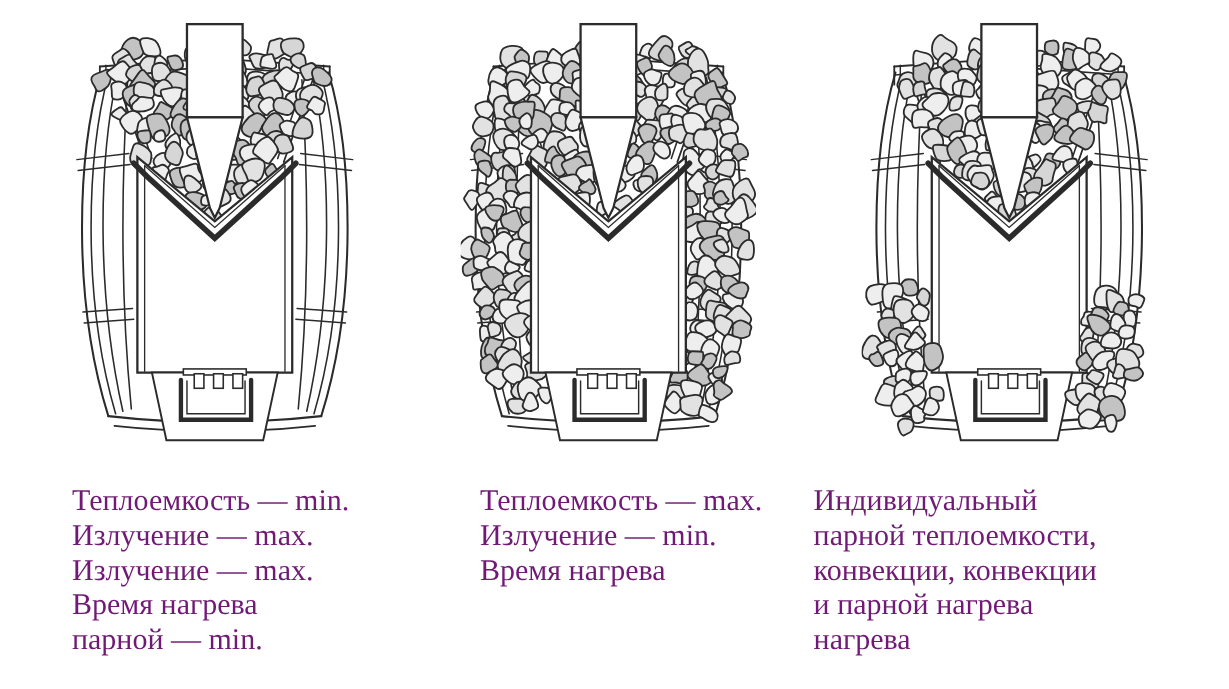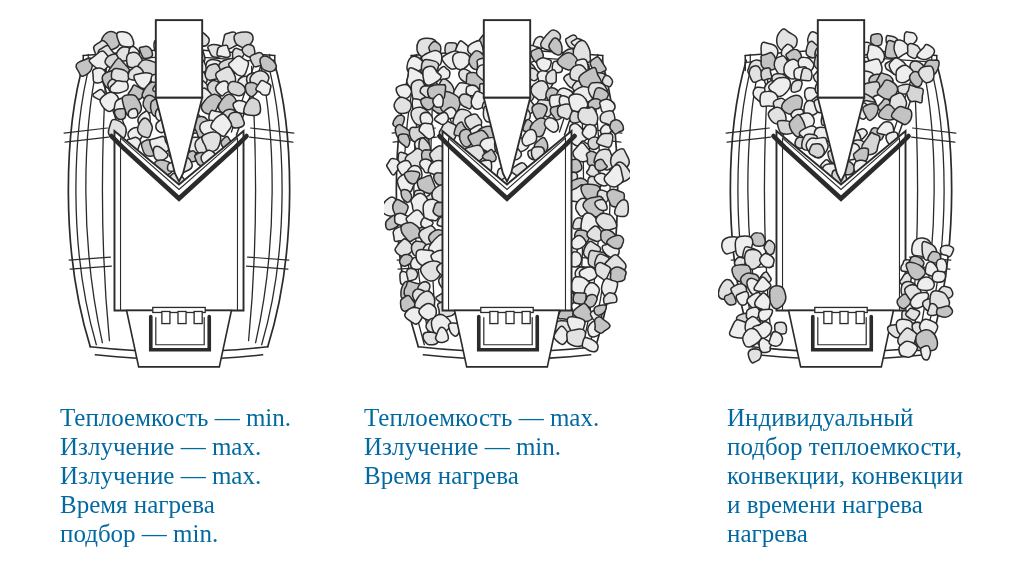--- a/index.html
+++ b/index.html
@@ -1,19 +1,19 @@
 <!DOCTYPE html>
 <html><head>
 <meta charset="utf-8">
 <style>
   html,body{margin:0;padding:0;background:#ffffff;}
   .canvas{position:relative;width:1024px;height:574px;background:#ffffff;overflow:hidden;
           font-family:"Liberation Serif","DejaVu Serif",serif;}
   .stove{position:absolute;}
-  .caption{position:absolute;top:403px;font-size:25px;line-height:29px;color:#0369a1;}
+  .caption{position:absolute;top:403px;font-size:25px;line-height:29px;color:#701a75;}
   .cap-line{white-space:nowrap;}
 </style>
 </head>
 <body>
 
 <div class="canvas">
   <svg class="stove" viewBox="0 0 244 368" style="left:56px;top:6px;width:246px;height:371px">
       <g>
         <path d="M28,54 C8,122 4,242 34,338" fill="none" stroke="#2b2b2b" stroke-width="1.7" stroke-linecap="round"></path>
         <path d="M34,56 C16,124 12,240 40,336" fill="none" stroke="#2b2b2b" stroke-width="1.3" stroke-linecap="round"></path>
@@ -721,27 +721,27 @@
         <path d="M197.8,339.4 Q197.2,342.1 194.4,345.5 Q191.5,349.0 188.1,348.3 Q184.7,347.7 182.6,347.1 Q180.5,346.6 179.7,342.7 Q178.9,338.8 180.4,337.1 Q181.9,335.4 184.7,333.4 Q187.4,331.3 192.9,334.0 Q198.4,336.7 197.8,339.4 Z" fill="#eeeeee" stroke="#2b2b2b" stroke-width="1.5" stroke-linejoin="round"></path>
         <path d="M210.8,343.9 Q210.7,345.5 209.6,348.3 Q208.6,351.2 206.4,351.1 Q204.3,351.0 203.2,349.2 Q202.1,347.5 201.4,343.9 Q200.6,340.3 201.5,339.3 Q202.3,338.2 205.5,337.2 Q208.8,336.1 209.8,339.2 Q210.9,342.3 210.8,343.9 Z" fill="#eeeeee" stroke="#2b2b2b" stroke-width="1.5" stroke-linejoin="round"></path>
       </g>
     </svg>
 
   <div class="caption" style="left:60px">
       <div class="cap-line">Теплоемкость — min.</div>
       <div class="cap-line">Излучение — max.</div>
       <div class="cap-line">Излучение — max.</div>
       <div class="cap-line">Время нагрева</div>
-      <div class="cap-line">подбор — min.</div>
+      <div class="cap-line">парной — min.</div>
     </div>
-  <div class="caption" style="left:364px">
+  <div class="caption" style="left:400px">
       <div class="cap-line">Теплоемкость — max.</div>
       <div class="cap-line">Излучение — min.</div>
       <div class="cap-line">Время нагрева</div>
     </div>
-  <div class="caption" style="left:727px">
+  <div class="caption" style="left:678px">
       <div class="cap-line">Индивидуальный</div>
-      <div class="cap-line">подбор теплоемкости,</div>
+      <div class="cap-line">парной теплоемкости,</div>
       <div class="cap-line">конвекции, конвекции</div>
-      <div class="cap-line">и времени нагрева</div>
+      <div class="cap-line">и парной нагрева</div>
       <div class="cap-line">нагрева</div>
     </div>
 </div>
 
 </body></html>

